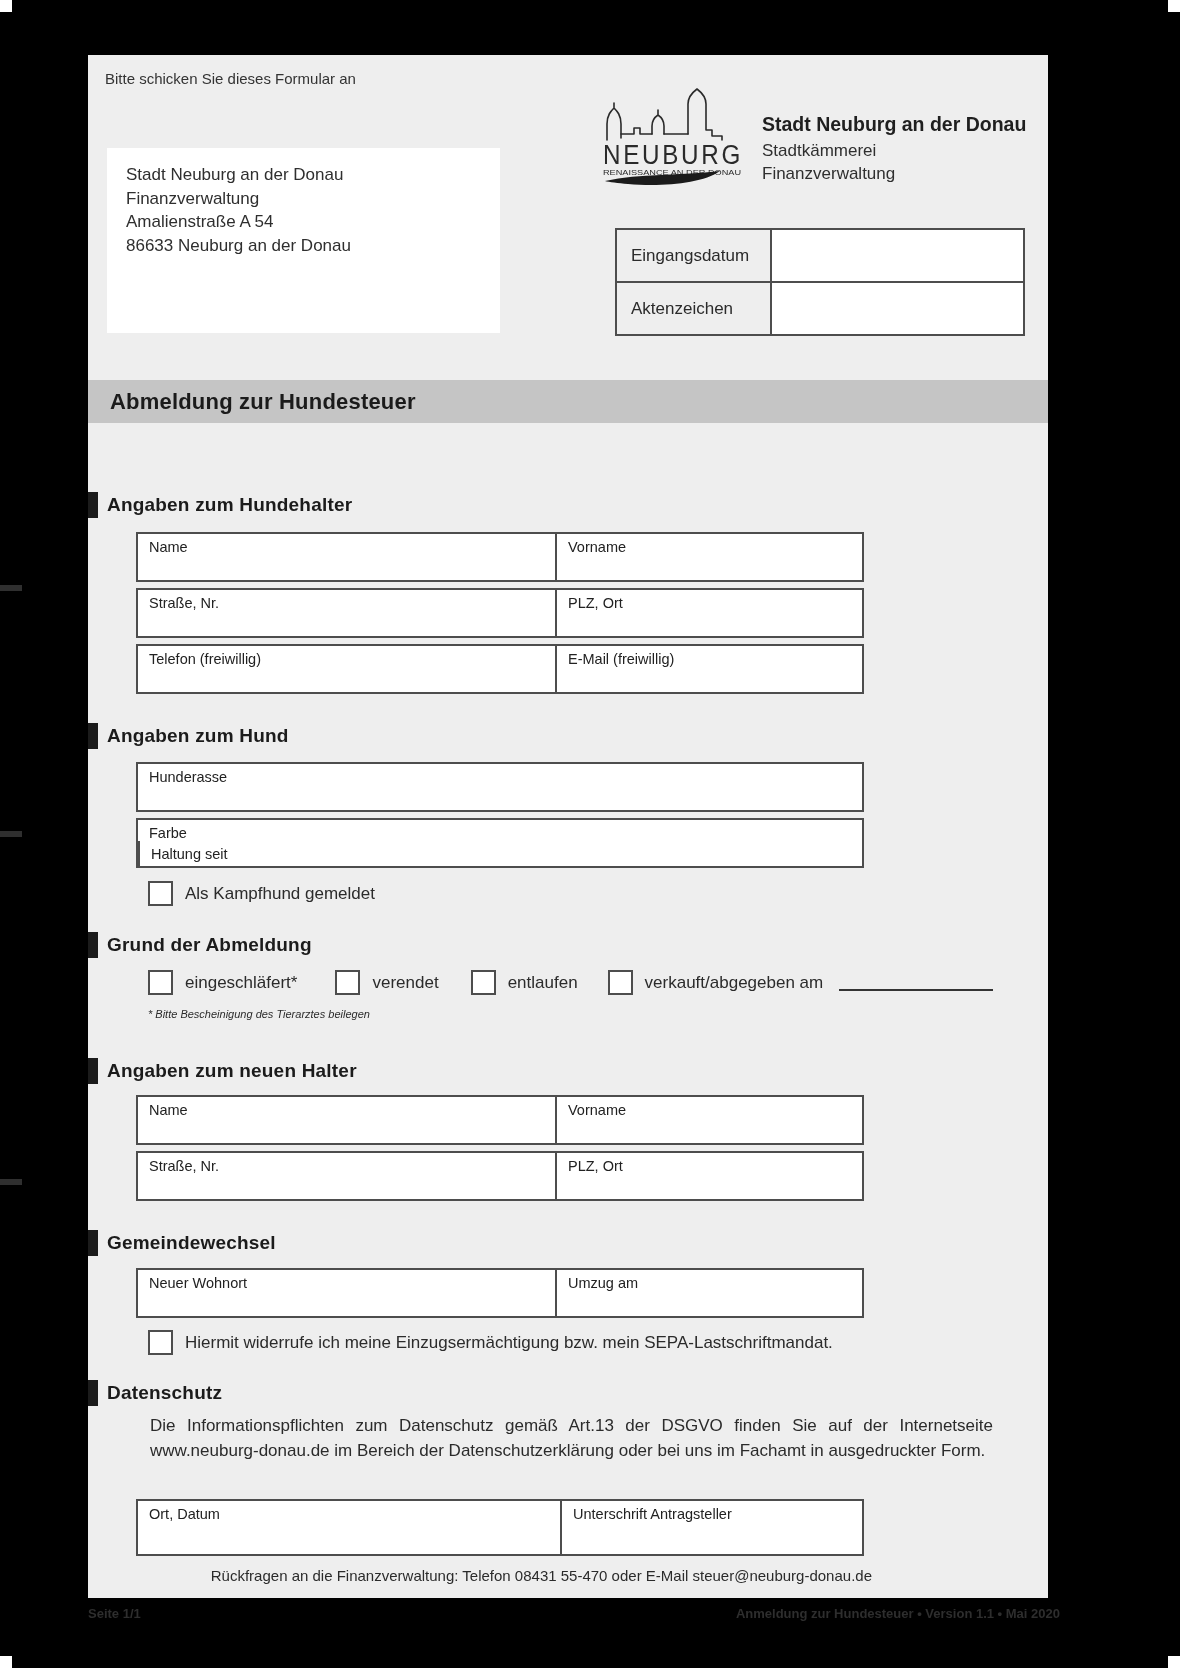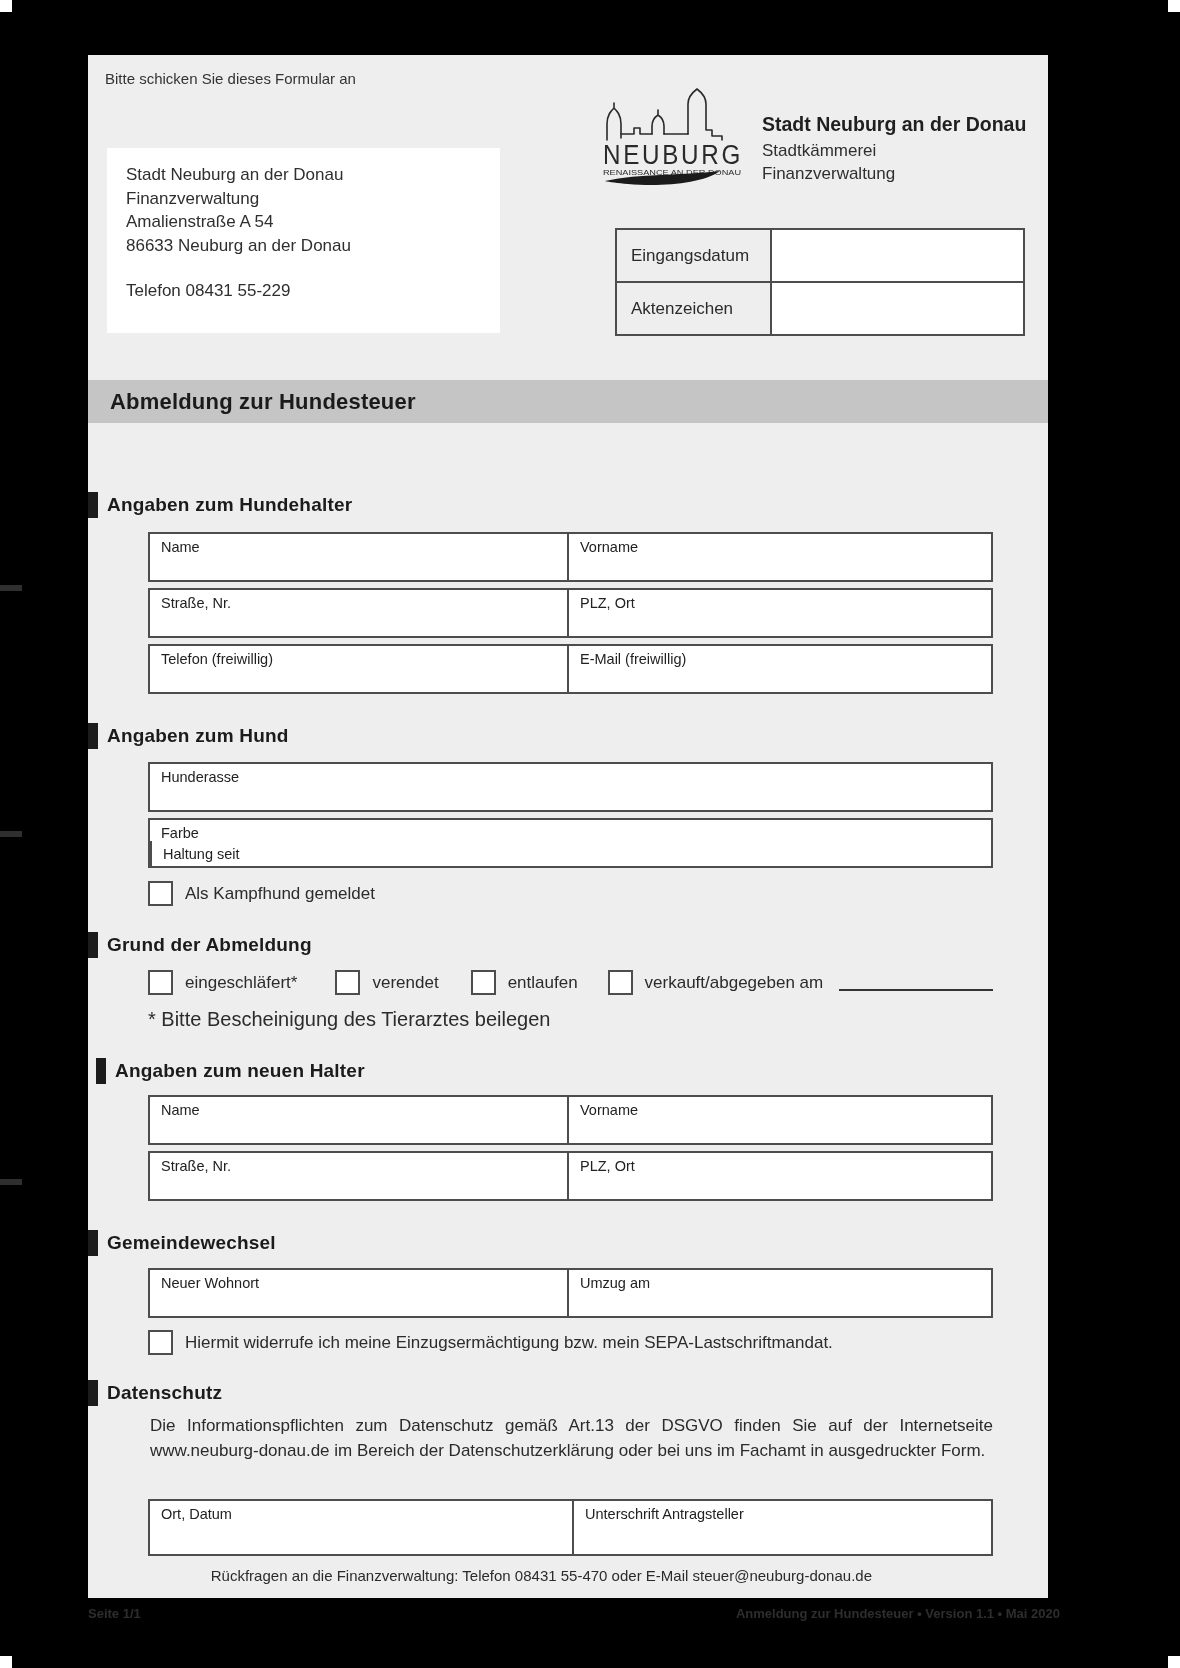--- a/index.html
+++ b/index.html
@@ -28,38 +28,38 @@
   .office-table td.val{background:#fff;}
 
   .title-bar{position:absolute;left:0;top:325px;width:960px;height:43px;background:#c5c5c5;
     display:flex;align-items:center;}
   .title-bar .t{font-size:22px;font-weight:bold;color:#1b1b1b;padding-left:22px;letter-spacing:.2px;}
 
   .sec{position:absolute;left:0;display:flex;align-items:center;}
   .sec .marker{width:10px;height:26px;background:#1b1b1b;margin-right:9px;flex:none;}
   .sec .st{font-size:19px;font-weight:bold;color:#1b1b1b;letter-spacing:.2px;}
 
-  .fieldrow{position:absolute;left:60px;width:845px;height:50px;background:#fff;
+  .fieldrow{position:absolute;left:48px;width:728px;height:50px;background:#fff;
     border:2px solid #4d4d4d;box-sizing:border-box;display:flex;}
   .fieldrow .cell{padding:5px 0 0 11px;font-size:14.5px;color:#222;box-sizing:border-box;}
   .fieldrow .c-left{width:417px;flex:none;}
   .fieldrow .c-right{flex:1;border-left:2px solid #4d4d4d;}
   .fieldrow .c-full{flex:1;}
   .fieldrow.tall{height:57px;}
   .fieldrow.tall .c-left{width:422px;}
 
   .cbline{position:absolute;left:60px;display:flex;align-items:center;}
   .cb{width:21px;height:21px;background:#fff;border:2px solid #4d4d4d;box-sizing:content-box;flex:none;}
   .cbl{font-size:17px;color:#2b2b2b;margin-left:12px;}
   .opt{display:flex;align-items:center;}
   .grund-row{width:845px;}
   .o1{margin-right:38px;} .o2{margin-right:32px;} .o3{margin-right:30px;}
   .date-line{flex:1;border-bottom:2px solid #333;height:14px;margin-left:16px;}
 
-  .footnote{position:absolute;left:60px;font-size:20px;color:#2b2b2b;}
+  .footnote{position:absolute;left:60px;font-size:11px;color:#2b2b2b;font-style:italic;}
   .ds-text{position:absolute;left:62px;width:843px;font-size:17px;line-height:25px;
     text-align:justify;color:#2b2b2b;}
   .contact-note{position:absolute;left:0;width:784px;text-align:right;font-size:15px;color:#2b2b2b;}
 
   .pagebar-left{position:absolute;left:88px;top:1606px;font-size:13px;font-weight:bold;color:#2e2e2e;}
   .pagebar-right{position:absolute;right:120px;top:1606px;font-size:13px;font-weight:bold;color:#2e2e2e;}
 </style>
 </head>
 <body>
 
@@ -74,21 +74,20 @@
 <div class="page">
 
   <div class="send-note">Bitte schicken Sie dieses Formular an</div>
 
   <div class="address-box">
     <div class="inner">
       <div>Stadt Neuburg an der Donau</div>
       <div>Finanzverwaltung</div>
       <div>Amalienstraße A 54</div>
       <div>86633 Neuburg an der Donau</div>
-      <div class="addr-gap">Telefon 08431 55-229</div>
     </div>
   </div>
 
   <svg class="logo" viewBox="0 0 148 100">
     <g stroke="#2a2a2a" stroke-width="1.6" fill="none" stroke-linecap="round" stroke-linejoin="round">
       <path d="M7,52 V36 C7,27 11,23 14,20 L14,15 M14,20 C17,23 21,27 21,36 V50"></path>
       <path d="M21,46 H34 V40 H40 V46 H52"></path>
       <path d="M52,46 V38 C52,32 55,29 58,27 L58,22 M58,27 C61,29 64,32 64,38 V46"></path>
       <path d="M64,46 H88"></path>
       <path d="M88,46 V16 C88,8 93,4 97,1 C101,4 106,8 106,16 V42 H112 V48 H122 V52"></path>
@@ -172,21 +171,21 @@
       <div class="cbl">entlaufen</div>
     </div>
     <div class="opt">
       <div class="cb"></div>
       <div class="cbl">verkauft/abgegeben am</div>
     </div>
     <div class="date-line"></div>
   </div>
   <div class="footnote" style="top:953px;">* Bitte Bescheinigung des Tierarztes beilegen</div>
 
-  <div class="sec" style="top:1003px;margin-left:8px;">
+  <div class="sec" style="top:1003px;">
     <div class="marker"></div>
     <div class="st">Angaben zum neuen Halter</div>
   </div>
   <div class="fieldrow" style="top:1040px;">
     <div class="cell c-left"><span>Name</span></div>
     <div class="cell c-right"><span>Vorname</span></div>
   </div>
   <div class="fieldrow" style="top:1096px;">
     <div class="cell c-left"><span>Straße, Nr.</span></div>
     <div class="cell c-right"><span>PLZ, Ort</span></div>

